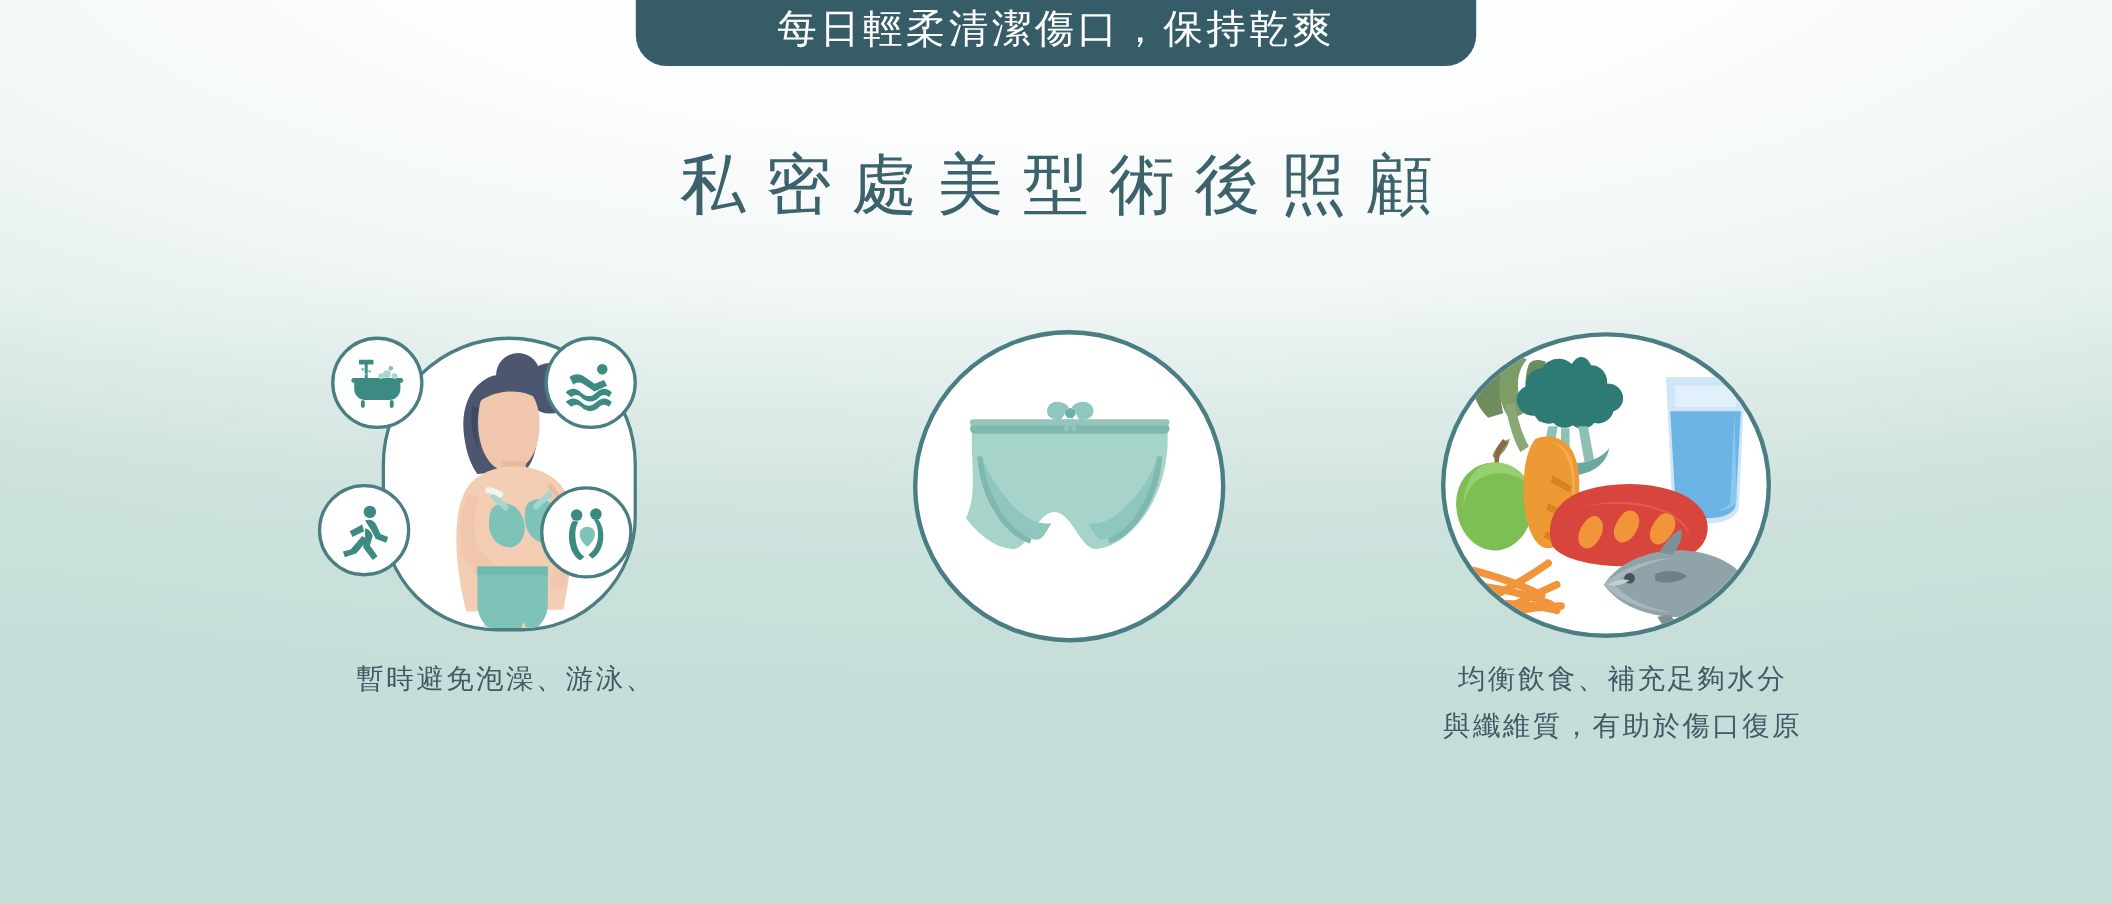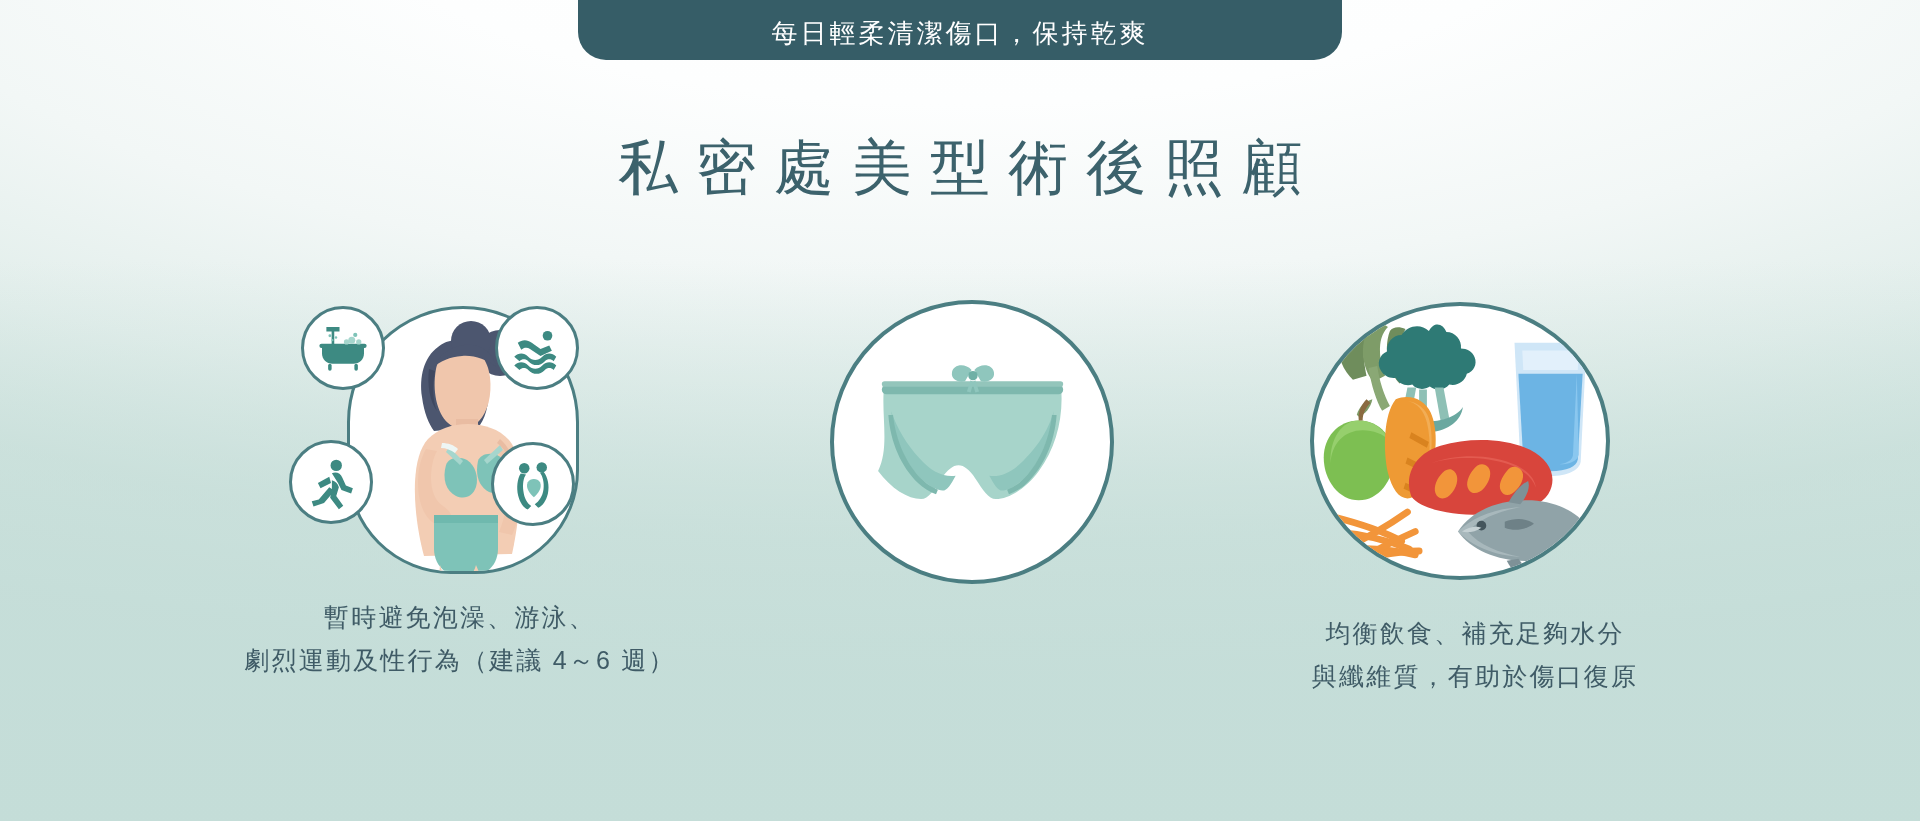--- a/index.html
+++ b/index.html
@@ -22,41 +22,41 @@
   
   .banner{
     position:absolute;left:578px;top:-26px;width:764px;height:86px;
     background:#365d67;
     border-radius:0 0 28px 28px;
     display:flex;align-items:flex-end;justify-content:center;
     box-sizing:border-box;padding-bottom:9px;
     z-index:4;
   }
   .banner-text{
-    color:#ffffff;font-size:26px;letter-spacing:3px;
+    color:#ffffff;font-size:36px;letter-spacing:3px;
     white-space:nowrap;font-weight:400;
   }
 
   
   .title{
     position:absolute;top:128px;left:0;right:0;text-align:center;
     color:#3c626c;font-size:60px;letter-spacing:18px;
     font-weight:400;font-family:"DejaVu Serif","Liberation Serif",serif;
     white-space:nowrap;z-index:3;text-indent:18px;
   }
 
   
   .cols{
     position:absolute;top:300px;left:0;width:1920px;height:450px;
     display:flex;align-items:flex-start;justify-content:center;z-index:2;
   }
   .col{width:500px;display:flex;flex-direction:column;align-items:center;}
   .col.c1{width:560px;}
   .col.c2{width:470px;}
-  .col.c3{width:530px;gap:16px;}
+  .col.c3{width:530px;}
   .art{position:relative;height:282px;width:100%;}
   .cap{
     margin-top:14px;text-align:center;color:#3f5b66;
     font-size:25px;line-height:1.72;letter-spacing:2.2px;white-space:nowrap;
   }
 
   
   .circ{
     position:absolute;border-radius:50%;background:#ffffff;
     border:4px solid #4b7e82;box-sizing:border-box;
@@ -184,21 +184,20 @@
             <circle cx="22" cy="14" r="6" fill="#3d8a82"></circle>
             <path d="M44 18c5 6 7 16 5 25-2 8-6 14-11 16l-4-4c5-3 9-9 10-17 1-8-1-15-4-19z" fill="#3d8a82"></path>
             <circle cx="42" cy="13" r="6" fill="#3d8a82"></circle>
             <path d="M26 30c3-5 11-5 14 0 3 6-2 13-7 17-5-4-10-11-7-17z" fill="#7ec3b8"></path>
           </svg>
         </div>
       </div>
 
       <div class="cap">
         <div>暫時避免泡澡、游泳、</div>
-        <div>劇烈運動及性行為（建議 4～6 週）</div>
       </div>
     </div>
 
     <div class="col c2">
       <div class="art">
         <div class="circ panty-circ">
           <svg viewBox="0 0 230 190" width="215" height="178">
 
             <path d="M20 40h190c2 30-6 62-24 86-14 19-32 30-46 30-8 0-14-10-22-22-6-9-12-14-18-14s-12 5-18 14c-8 12-14 22-22 22-14 0-32-11-46-30C26 102 18 70 20 40z" fill="#a7d4ca"></path>
 

